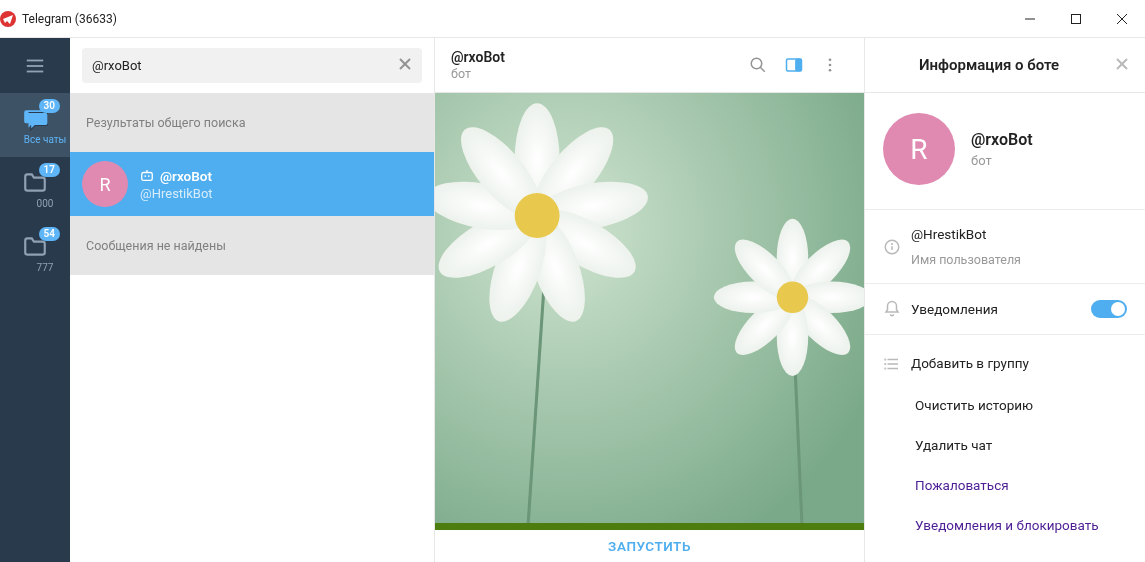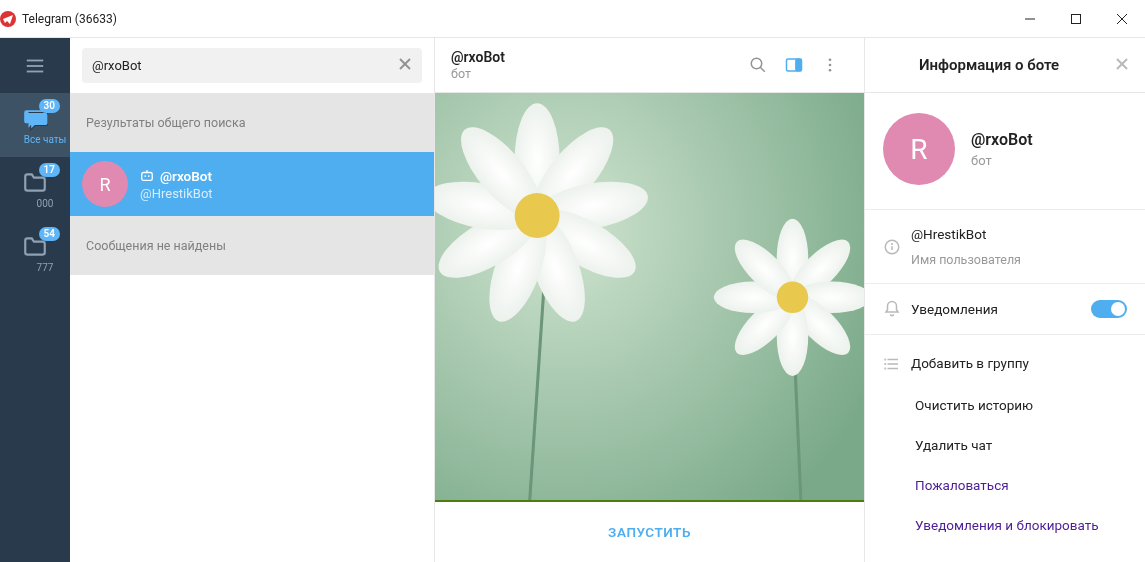--- a/index.html
+++ b/index.html
@@ -45,21 +45,21 @@
 .col-chat { flex: 1; display: flex; flex-direction: column; border-right: 1px solid #e7e7e7; min-width: 0; }
 .chat-header { height: 55px; display: flex; align-items: center; padding: 0 16px; border-bottom: 1px solid #e7e7e7; }
 .chat-header .titles { flex: 1; }
 .chat-header .ch-name { font-size: 14px; font-weight: 600; color: #222; }
 .chat-header .ch-sub { font-size: 12.5px; color: #999; margin-top: 1px; }
 .chat-header .hbtn { width: 36px; height: 36px; display: flex; align-items: center; justify-content: center; color: #939393; cursor: pointer; }
 .chat-header .hbtn.panel-active svg rect.right { fill: #4eaef0; stroke: #4eaef0; }
 .chat-header .hbtn.panel-active svg rect.outer { stroke: #4eaef0; }
 .chat-body { flex: 1; position: relative; overflow: hidden; }
 .chat-bg { position: absolute; inset: 0; }
-.chat-footer { height: 62px; display: flex; align-items: center; justify-content: center; border-top: 2px solid #4d7c0f; color: #4eaef0; font-size: 13.5px; font-weight: 600; cursor: pointer; letter-spacing: .5px; }
+.chat-footer { height: 39px; display: flex; align-items: center; justify-content: center; border-top: 7px solid #4d7c0f; color: #4eaef0; font-size: 13.5px; font-weight: 600; cursor: pointer; letter-spacing: .5px; }
 
 
 .col-info { width: 280px; display: flex; flex-direction: column; }
 .info-header { height: 55px; display: flex; align-items: center; padding: 0 16px; border-bottom: 1px solid #e7e7e7; }
 .info-header .ih-title { flex: 1; font-size: 15px; font-weight: 600; color: #222; margin-left: 38px; }
 .info-header .close { color: #b9b9b9; cursor: pointer; }
 .info-body { flex: 1; overflow-y: auto; }
 .info-profile { display: flex; align-items: center; padding: 20px 18px 24px; border-bottom: 1px solid #ececec; }
 .info-profile .avatar-lg { width: 72px; height: 72px; border-radius: 50%; background: #e089b1; color: #fff; display: flex; align-items: center; justify-content: center; font-size: 28px; margin-right: 16px; flex-shrink: 0; }
 .info-profile .ip-name { font-size: 16px; font-weight: 600; color: #222; }

